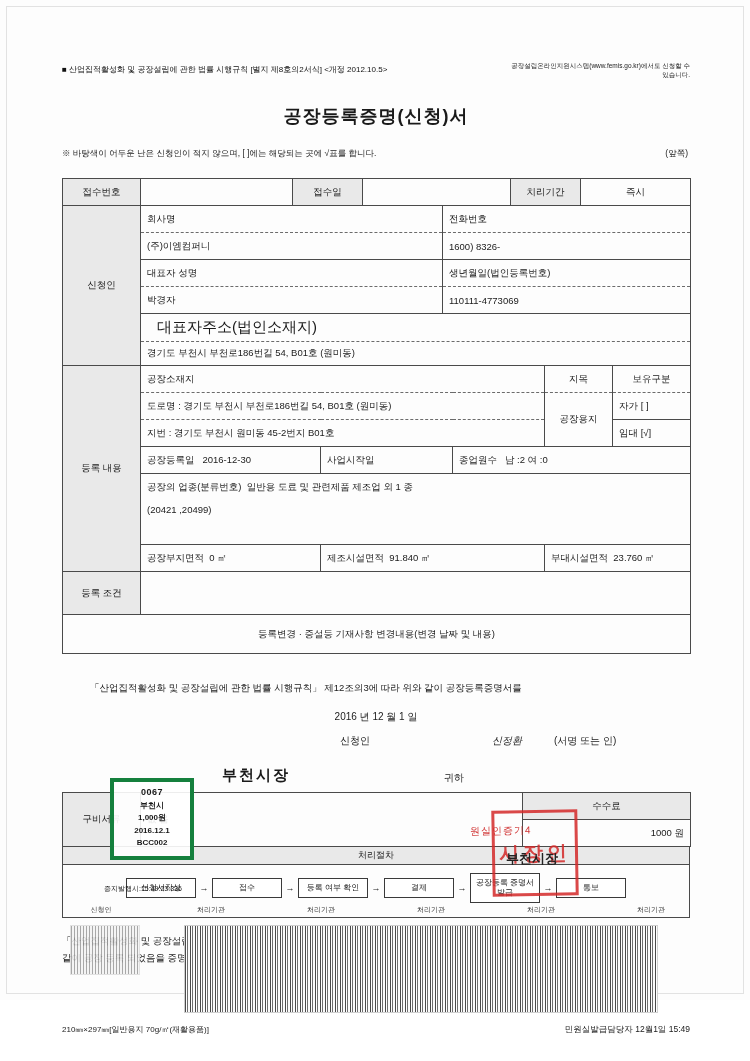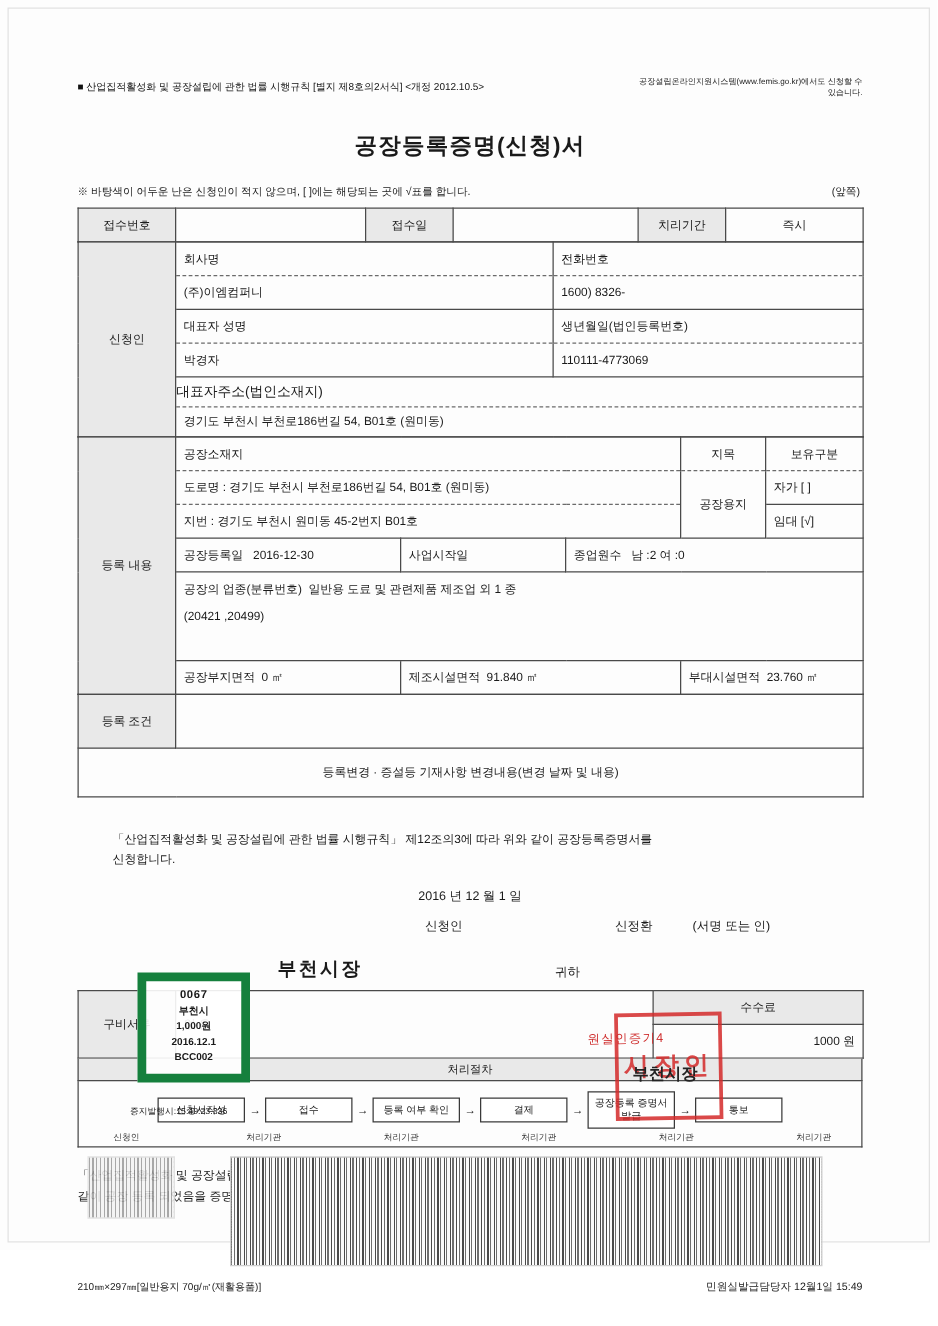--- a/index.html
+++ b/index.html
@@ -65,21 +65,21 @@
   }
   .subnote .right {
     position: absolute;
     right: 2px;
     top: 0;
     font-size: 8.5px;
   }
   table.frm {
     border-collapse: collapse;
     width: 628px;
-    margin-top: 6px;
+    margin-top: 18px;
     table-layout: fixed;
   }
   table.frm td {
     border: 1px solid #4a4a4a;
     font-size: 9.5px;
     padding: 4px 6px;
     vertical-align: middle;
     height: 18px;
   }
   .nb-top { border-top: none !important; }
@@ -101,21 +101,21 @@
     font-size: 10px;
     margin-top: 14px;
   }
   .sign-row {
     font-size: 10px;
     margin-top: 10px;
     position: relative;
     height: 16px;
   }
   .sign-row .applicant { position: absolute; left: 278px; }
-  .sign-row .name { position: absolute; left: 430px; }
+  .sign-row .name { position: absolute; left: 430px; font-style: italic; }
   .sign-row .seal { position: absolute; left: 492px; }
   .mayor-row {
     margin-top: 16px;
     position: relative;
     height: 24px;
   }
   .mayor {
     position: absolute;
     left: 160px;
     font-size: 15px;
@@ -187,21 +187,21 @@
     right: 0;
     top: 0;
     font-size: 8.5px;
   }
   
   .receipt {
     position: absolute;
     left: 110px;
     top: 778px;
     width: 72px;
-    border: 7px solid #15803d;
+    border: 4px solid #15803d;
     text-align: center;
     font-size: 8px;
     font-weight: bold;
     padding: 4px 2px 6px 2px;
     background: rgba(255,255,255,0.9);
     line-height: 1.55;
   }
   .receipt .num {
     font-size: 9px;
     letter-spacing: 0.5px;
@@ -334,21 +334,21 @@
       <tr>
         <td class="dashed-b">대표자 성명</td>
         <td class="dashed-b">생년월일(법인등록번호)</td>
       </tr>
       <tr>
         <td class="dashed-t">박경자</td>
         <td class="dashed-t">110111-4773069</td>
       </tr>
       <tr>
         <td colspan="2" style="padding:0;border:1px solid #4a4a4a;">
-          <div style="padding:4px 0;border-bottom:1px dashed #6b6b6b;font-size:11px;">대표자주소(법인소재지)</div>
+          <div style="padding:4px 16px;border-bottom:1px dashed #6b6b6b;font-size:15px;">대표자주소(법인소재지)</div>
           <div style="padding:5px 6px;font-size:9.5px;">경기도 부천시 부천로186번길 54, B01호 (원미동)</div>
         </td>
       </tr>
     </tbody>
       </table>
 
     <table class="frm" style="margin-top:-1px;">
       <colgroup>
         <col style="width:78px">
           <col style="width:180px">
@@ -423,21 +423,20 @@
         <td></td>
       </tr>
       <tr>
         <td colspan="2" style="height:30px;text-align:center;">등록변경 · 증설등 기재사항 변경내용(변경 날짜 및 내용)</td>
       </tr>
     </tbody>
       </table>
 
     <div class="para">
       <div>「산업집적활성화 및 공장설립에 관한 법률 시행규칙」 제12조의3에 따라 위와 같이 공장등록증명서를</div>
-      <div>신청합니다.</div>
     </div>
 
     <div class="date-line">2016 년 12 월 1 일</div>
 
     <div class="sign-row">
       <span class="applicant">신청인</span>
       <span class="name">신정환</span>
       <span class="seal">(서명 또는 인)</span>
     </div>
 

